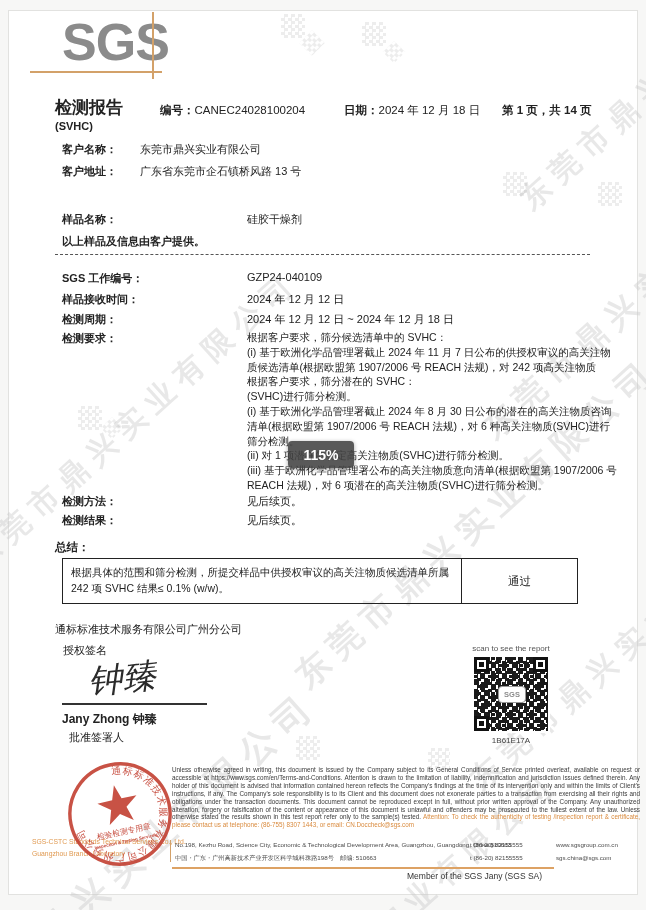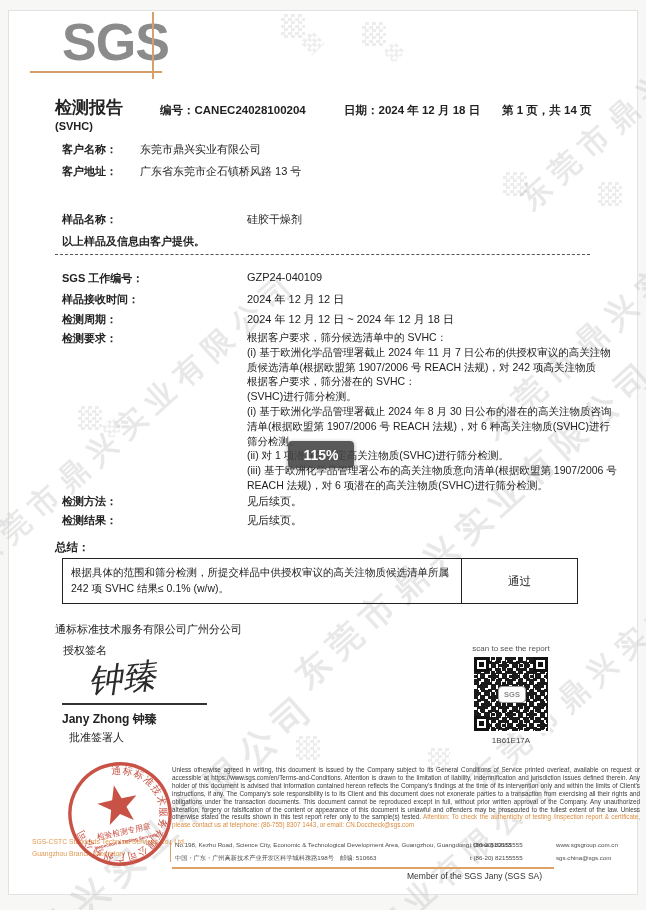--- a/index.html
+++ b/index.html
@@ -15,21 +15,21 @@
   
   .logo{left:62px;top:12px;font-size:52px;font-weight:bold;color:#8b8b8b;letter-spacing:-1px;line-height:60px;z-index:2;}
   .logo-hline{left:30px;top:71px;width:132px;height:2px;background:#d3a169;z-index:2;}
   .logo-vline{left:152px;top:12px;width:2px;height:67px;background:#d3a169;z-index:2;}
   .title{left:55px;top:96px;font-size:17px;font-weight:bold;z-index:2;}
   .subtitle{left:55px;top:120px;font-size:11px;font-weight:bold;z-index:2;}
   .hrow{top:103px;font-size:11.5px;z-index:2;}
   .lbl{font-weight:bold;}
   
   .row{position:absolute;font-size:11px;z-index:2;}
-  .val{font-weight:bold;}
+  .val{font-weight:normal;}
   .dashline{left:55px;top:254px;width:535px;border-top:1.6px dashed #555;z-index:2;}
   .reqblock{left:247px;top:330px;width:360px;font-size:10.5px;line-height:14.8px;z-index:2;}
   .reqblock div{white-space:nowrap;}
   
   .sum-title{left:55px;top:540px;font-size:11.5px;font-weight:bold;z-index:2;}
   .sum-table{left:62px;top:558px;width:514px;height:44px;border:1.5px solid #222;display:flex;z-index:2;background:transparent;}
   .sum-left{width:399px;border-right:1.5px solid #222;padding:5px 8px 0 8px;font-size:10.5px;line-height:16px;box-sizing:border-box;}
   .sum-right{flex:1;display:flex;align-items:center;justify-content:center;font-size:11.5px;}
   
   .company-line{left:55px;top:622px;font-size:11px;z-index:2;}

